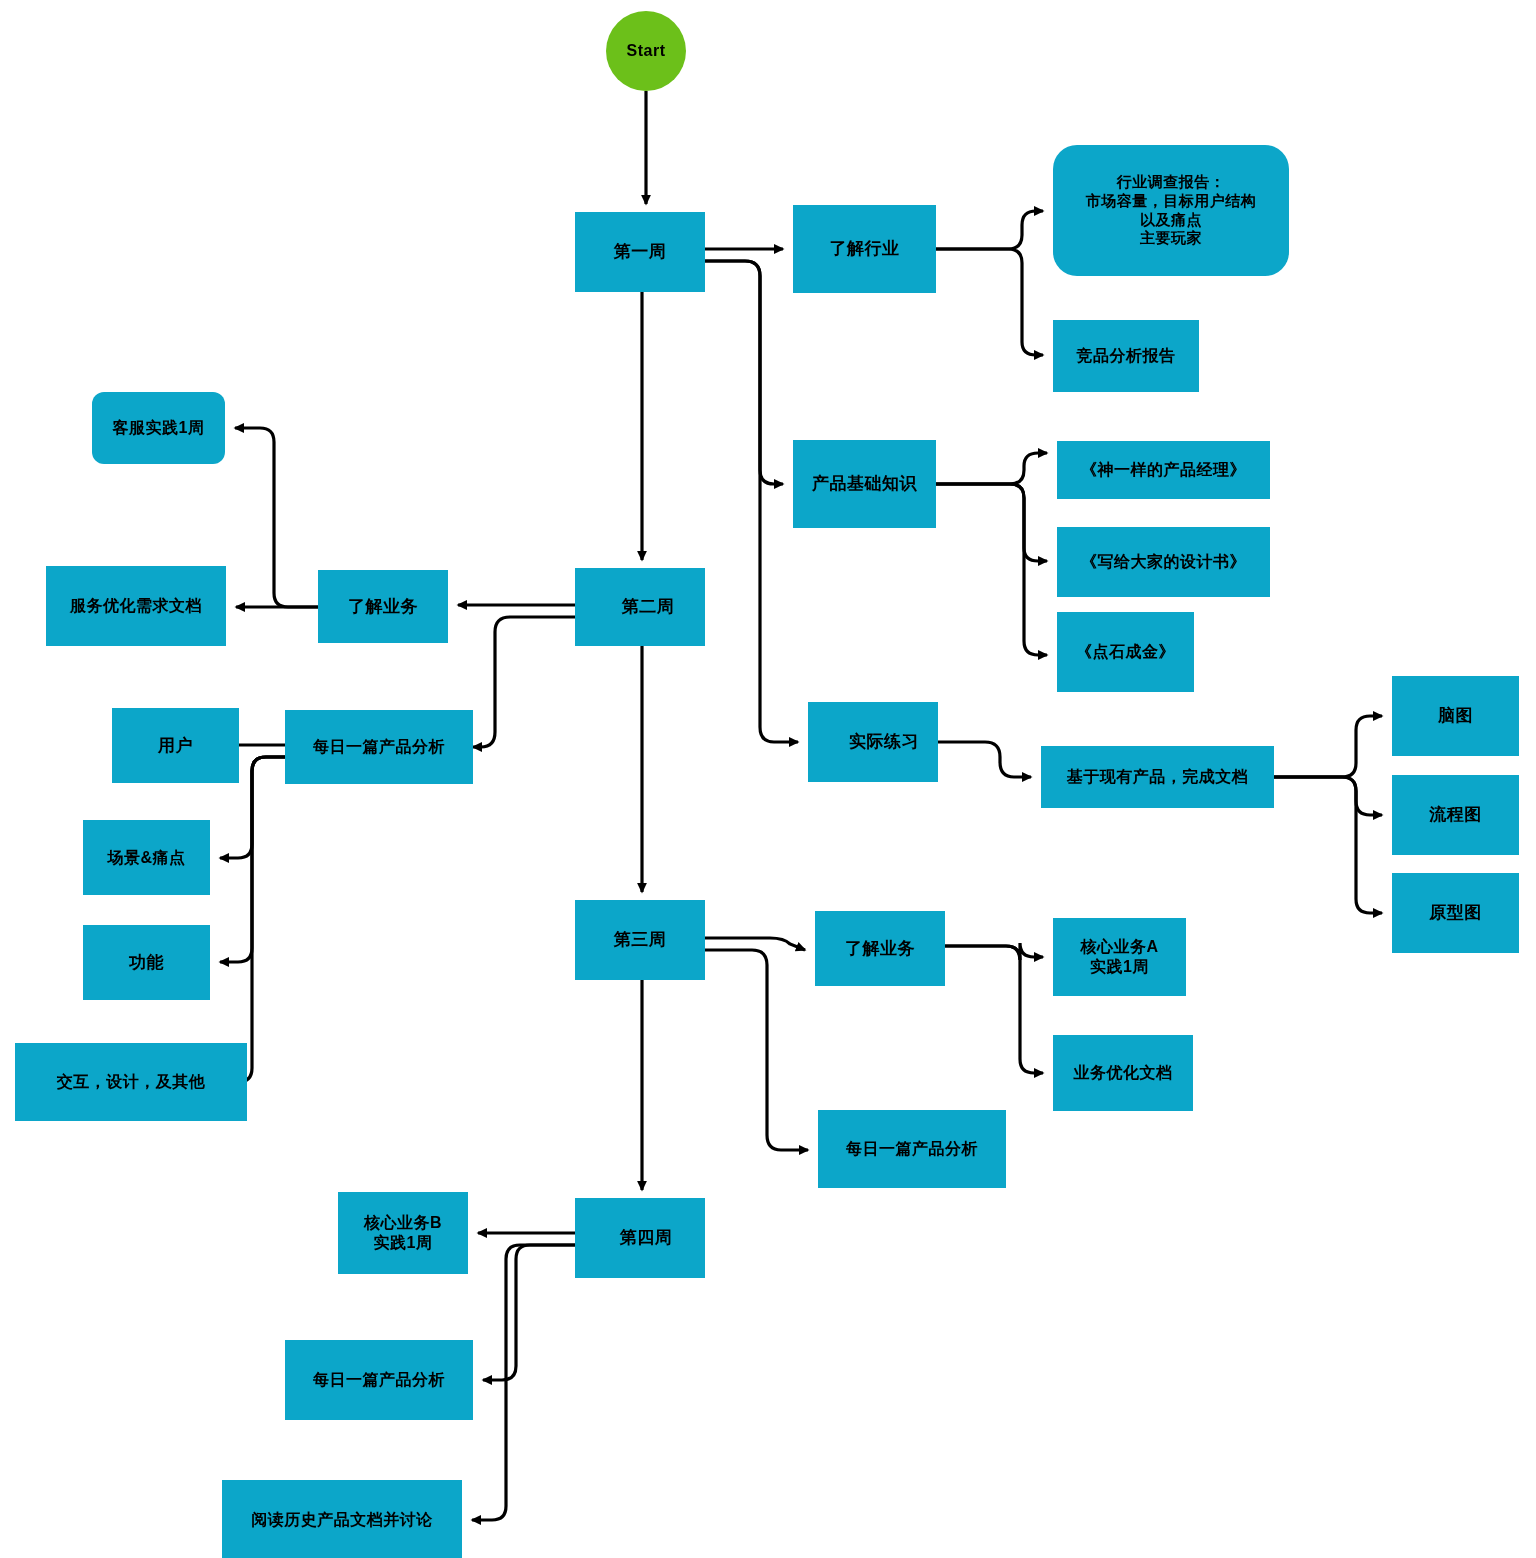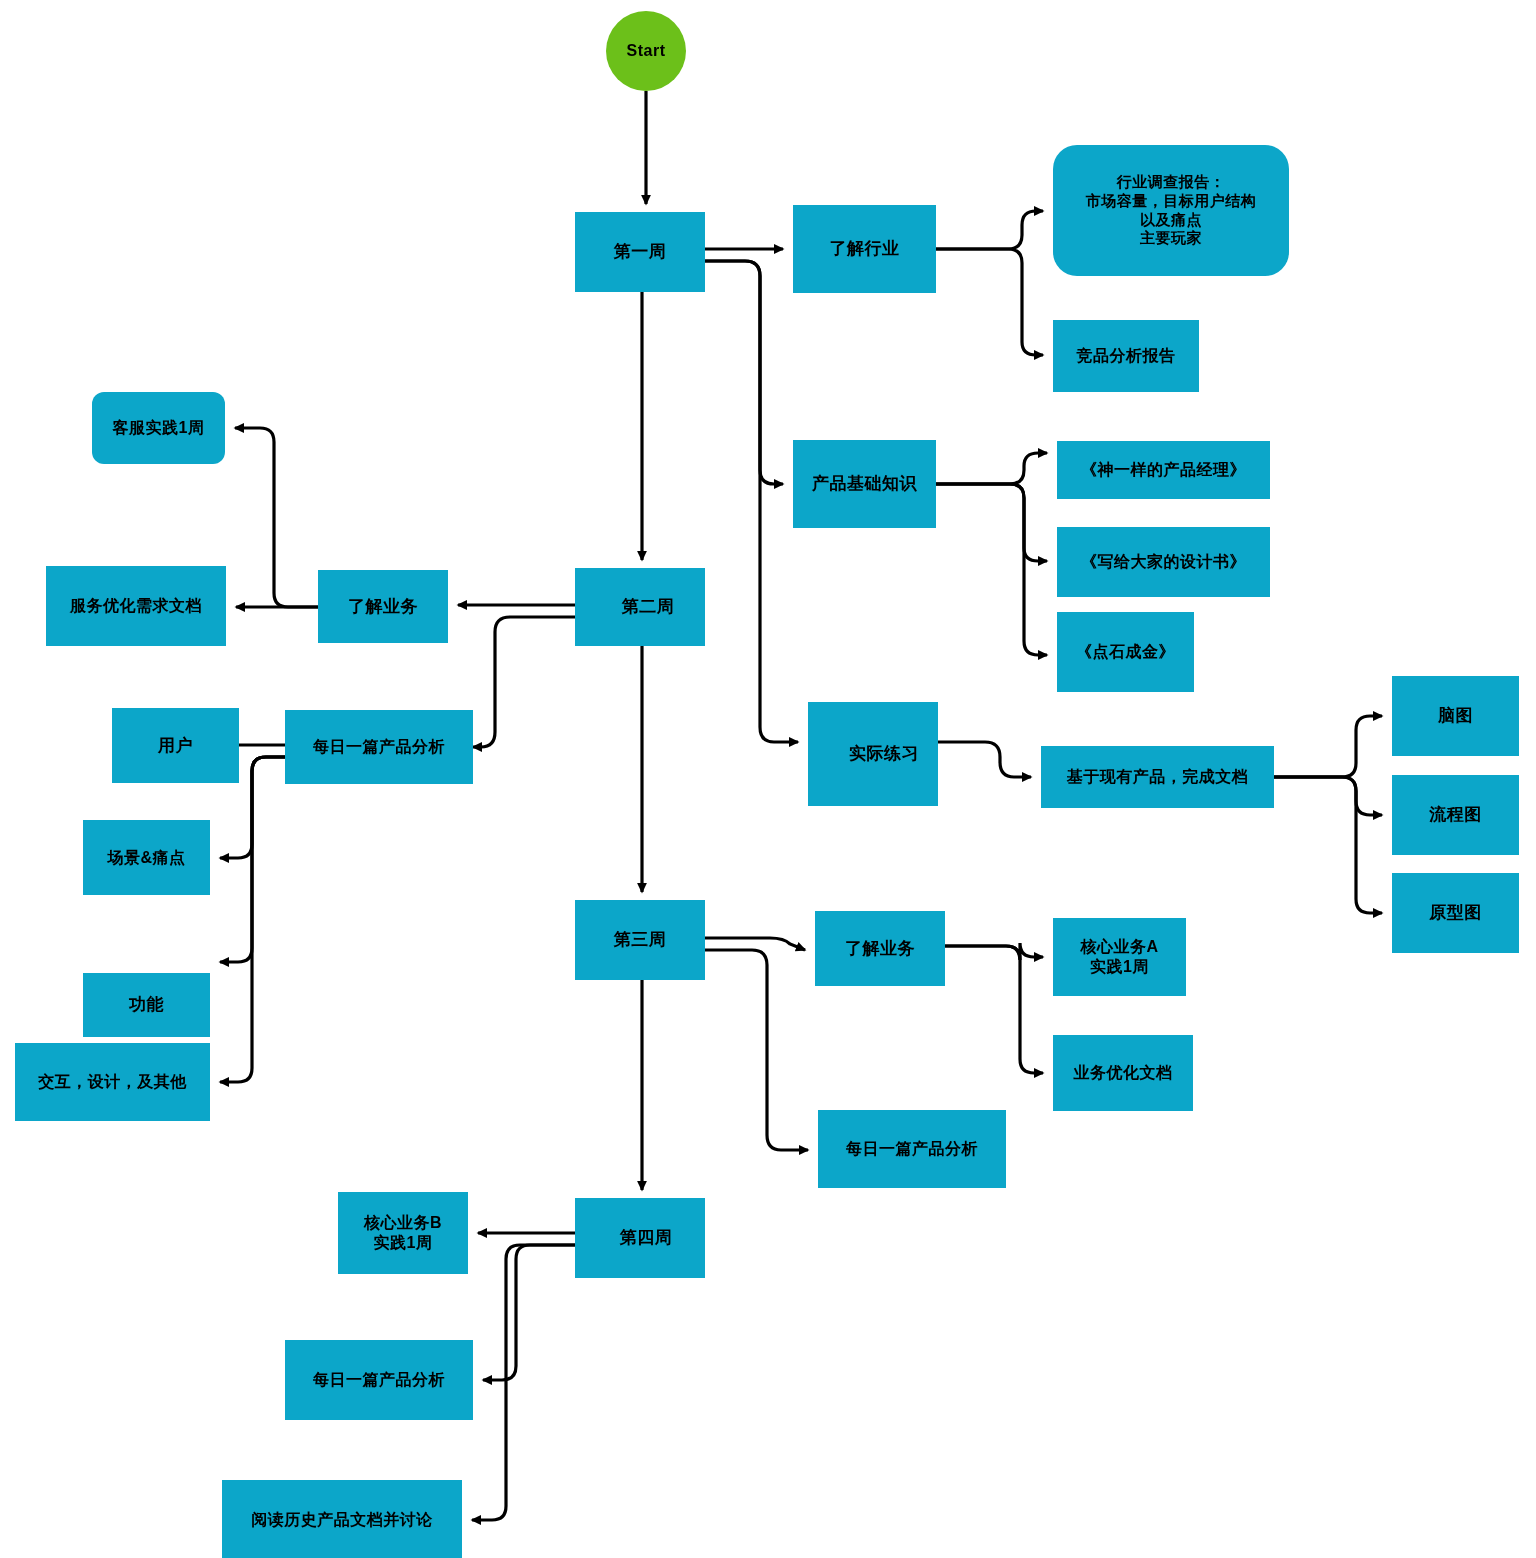--- a/index.html
+++ b/index.html
@@ -104,21 +104,21 @@
       </div>
       <div class="node box" style="left: 1057px; top: 441px; width: 213px; height: 58px;">
         <span class="lbl fs16">《神一样的产品经理》</span>
       </div>
       <div class="node box" style="left: 1057px; top: 527px; width: 213px; height: 70px;">
         <span class="lbl fs16">《写给大家的设计书》</span>
       </div>
       <div class="node box" style="left: 1057px; top: 612px; width: 137px; height: 80px;">
         <span class="lbl fs16">《点石成金》</span>
       </div>
-      <div class="node box" style="left: 808px; top: 702px; width: 130px; height: 104px; padding-left: 22px;">
+      <div class="node box" style="left: 808px; top: 702px; width: 130px; height: 80px; padding-left: 22px;">
         <span class="lbl fs17">实际练习</span>
       </div>
       <div class="node box" style="left: 1041px; top: 746px; width: 233px; height: 62px;">
         <span class="lbl fs16">基于现有产品，完成文档</span>
       </div>
       <div class="node box" style="left: 1392px; top: 676px; width: 127px; height: 80px;">
         <span class="lbl fs17">脑图</span>
       </div>
       <div class="node box" style="left: 1392px; top: 775px; width: 127px; height: 80px;">
         <span class="lbl fs17">流程图</span>
@@ -140,24 +140,24 @@
       </div>
       <div class="node box" style="left: 285px; top: 710px; width: 188px; height: 74px;">
         <span class="lbl fs16">每日一篇产品分析</span>
       </div>
       <div class="node box" style="left: 83px; top: 708px; width: 127px; height: 75px; margin-left: 29px;">
         <span class="lbl fs17">用户</span>
       </div>
       <div class="node box" style="left: 83px; top: 820px; width: 127px; height: 75px;">
         <span class="lbl fs16">场景&amp;痛点</span>
       </div>
-      <div class="node box" style="left: 83px; top: 925px; width: 127px; height: 64px; margin-top: 48px;">
+      <div class="node box" style="left: 83px; top: 925px; width: 127px; height: 75px;">
         <span class="lbl fs17">功能</span>
       </div>
-      <div class="node box" style="left: 15px; top: 1043px; width: 195px; height: 78px;">
+      <div class="node box" style="left: 15px; top: 1043px; width: 232px; height: 78px;">
         <span class="lbl fs16">交互，设计，及其他</span>
       </div>
       <div class="node box" style="left: 575px; top: 900px; width: 130px; height: 80px;">
         <span class="lbl fs17">第三周</span>
       </div>
       <div class="node box" style="left: 815px; top: 911px; width: 130px; height: 75px;">
         <span class="lbl fs17">了解业务</span>
       </div>
       <div class="node box" style="left: 1053px; top: 918px; width: 133px; height: 78px;">
         <span class="lbl fs16">核心业务A

